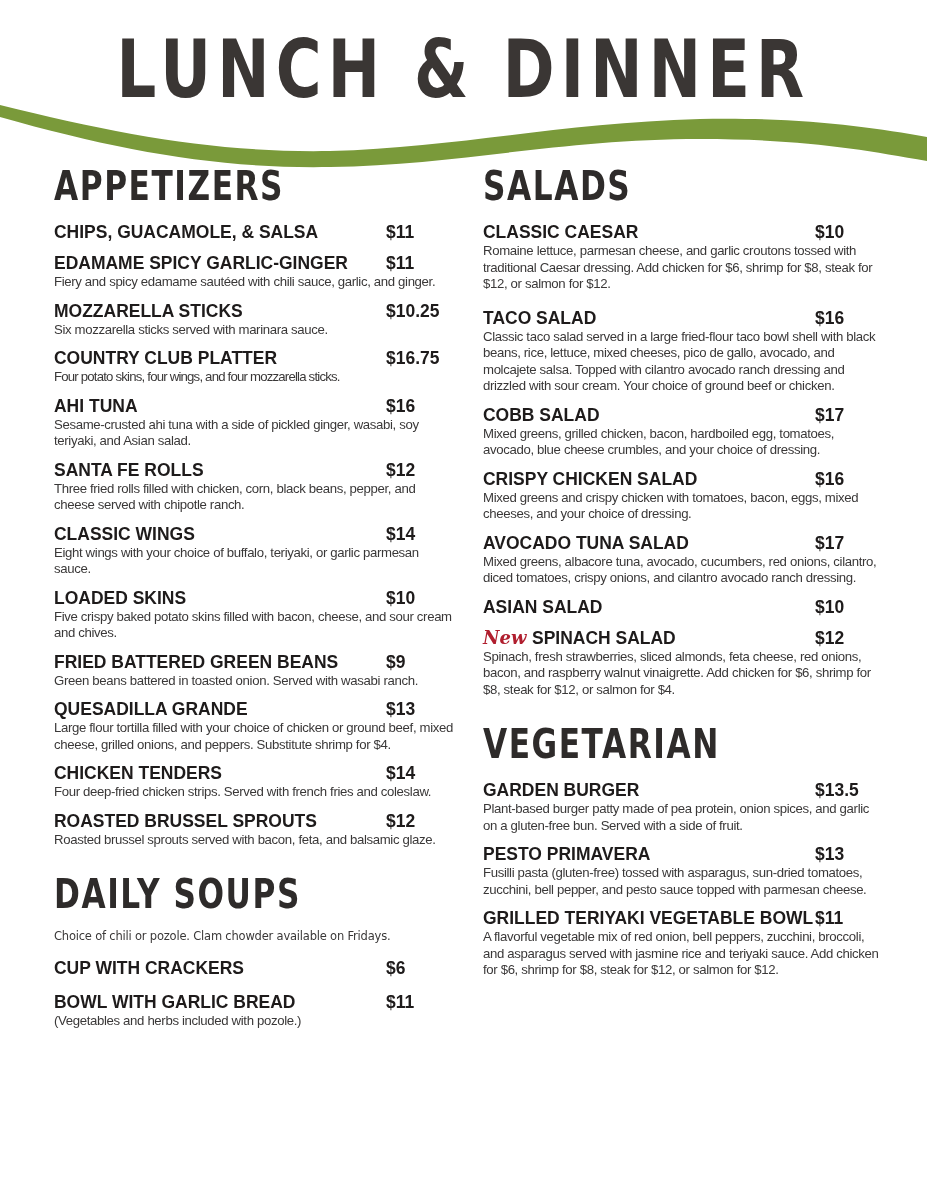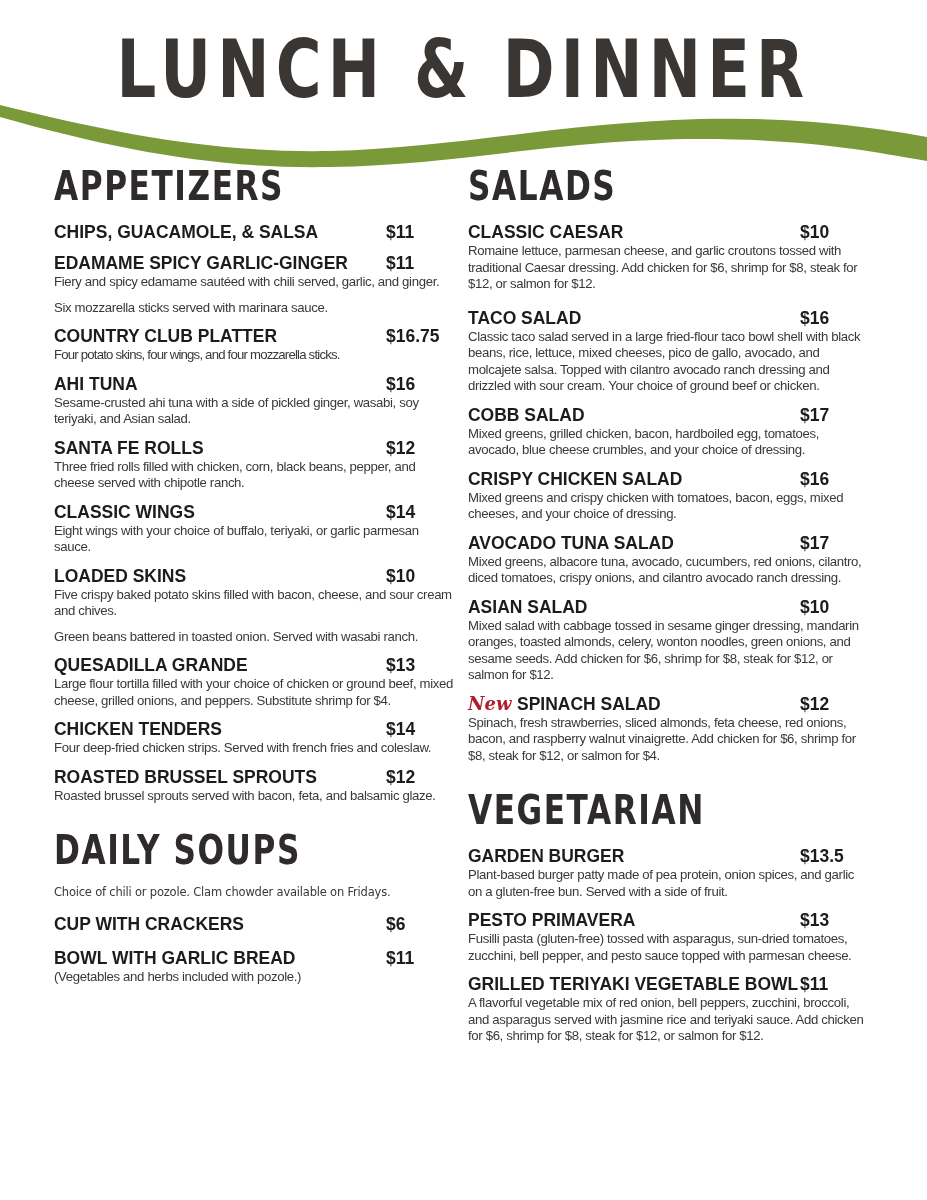--- a/index.html
+++ b/index.html
@@ -6,21 +6,21 @@
   body { width: 927px; height: 1200px; position: relative; overflow: hidden; color: #231f20; }
   .title {
     position: absolute; left: 0; top: 28px; width: 927px; text-align: center;
     font-family: "DejaVu Sans", sans-serif; font-weight: bold; font-size: 80px;
     letter-spacing: 8px; color: #3a3634; transform: scaleX(0.78); transform-origin: 463px 0;
     line-height: 84px;
   }
   .swoosh { position: absolute; left: 0; top: 95px; width: 927px; height: 80px; }
   .col { position: absolute; top: 163px; }
   .col.left { left: 54px; width: 400px; }
-  .col.right { left: 468px; width: 400px; }
+  .col.right { left: 483px; width: 400px; }
   .section-heading {
     font-family: "DejaVu Sans", sans-serif; font-weight: bold; font-size: 40px;
     color: #2e2b2a; letter-spacing: 2px; line-height: 46px;
     transform: scaleX(0.78); transform-origin: 0 0; white-space: nowrap;
     margin: 0 0 12px 0;
   }
   .item { margin-bottom: 9px; }
   .item-head { display: flex; align-items: center; position: relative; height: 22px; }
   .item-name {
     font-family: "Liberation Sans", sans-serif; font-weight: bold; font-size: 19px;
@@ -63,23 +63,27 @@
     <div class="item-head">
         <span class="item-name">CHIPS, GUACAMOLE, &amp; SALSA</span>
         <span class="item-price">$11</span>
       </div>
   </div>
   <div class="item">
     <div class="item-head">
         <span class="item-name">EDAMAME SPICY GARLIC-GINGER</span>
         <span class="item-price">$11</span>
       </div>
-    <div class="item-desc">Fiery and spicy edamame sautéed with chili served, garlic, and ginger.</div>
-  </div>
-  <div class="item">
+    <div class="item-desc">Fiery and spicy edamame sautéed with chili sauce, garlic, and ginger.</div>
+  </div>
+  <div class="item">
+    <div class="item-head">
+        <span class="item-name">MOZZARELLA STICKS</span>
+        <span class="item-price">$10.25</span>
+      </div>
     <div class="item-desc">Six mozzarella sticks served with marinara sauce.</div>
   </div>
   <div class="item">
     <div class="item-head">
         <span class="item-name">COUNTRY CLUB PLATTER</span>
         <span class="item-price">$16.75</span>
       </div>
     <div class="item-desc" style="letter-spacing:-0.8px;">Four potato skins, four wings, and four mozzarella sticks.</div>
   </div>
   <div class="item">
@@ -104,20 +108,24 @@
     <div class="item-desc">Eight wings with your choice of buffalo, teriyaki, or garlic parmesan sauce.</div>
   </div>
   <div class="item">
     <div class="item-head">
         <span class="item-name">LOADED SKINS</span>
         <span class="item-price">$10</span>
       </div>
     <div class="item-desc">Five crispy baked potato skins filled with bacon, cheese, and sour cream and chives.</div>
   </div>
   <div class="item">
+    <div class="item-head">
+        <span class="item-name">FRIED BATTERED GREEN BEANS</span>
+        <span class="item-price">$9</span>
+      </div>
     <div class="item-desc">Green beans battered in toasted onion. Served with wasabi ranch.</div>
   </div>
   <div class="item">
     <div class="item-head">
         <span class="item-name">QUESADILLA GRANDE</span>
         <span class="item-price">$13</span>
       </div>
     <div class="item-desc">Large flour tortilla filled with your choice of chicken or ground beef, mixed cheese, grilled onions, and peppers. Substitute shrimp for $4.</div>
   </div>
   <div class="item">
@@ -190,21 +198,20 @@
         <span class="item-name">AVOCADO TUNA SALAD</span>
         <span class="item-price">$17</span>
       </div>
     <div class="item-desc">Mixed greens, albacore tuna, avocado, cucumbers, red onions, cilantro, diced tomatoes, crispy onions, and cilantro avocado ranch dressing.</div>
   </div>
   <div class="item">
     <div class="item-head">
         <span class="item-name">ASIAN SALAD</span>
         <span class="item-price">$10</span>
       </div>
-    <div class="item-desc">Mixed salad with cabbage tossed in sesame ginger dressing, mandarin oranges, toasted almonds, celery, wonton noodles, green onions, and sesame seeds. Add chicken for $6, shrimp for $8, steak for $12, or salmon for $12.</div>
   </div>
   <div class="item">
     <div class="item-head">
       <span class="new-tag">New</span>
       <span class="item-name">SPINACH SALAD</span>
       <span class="item-price">$12</span>
     </div>
     <div class="item-desc">Spinach, fresh strawberries, sliced almonds, feta cheese, red onions, bacon, and raspberry walnut vinaigrette. Add chicken for $6, shrimp for $8, steak for $12, or salmon for $4.</div>
   </div>
 

